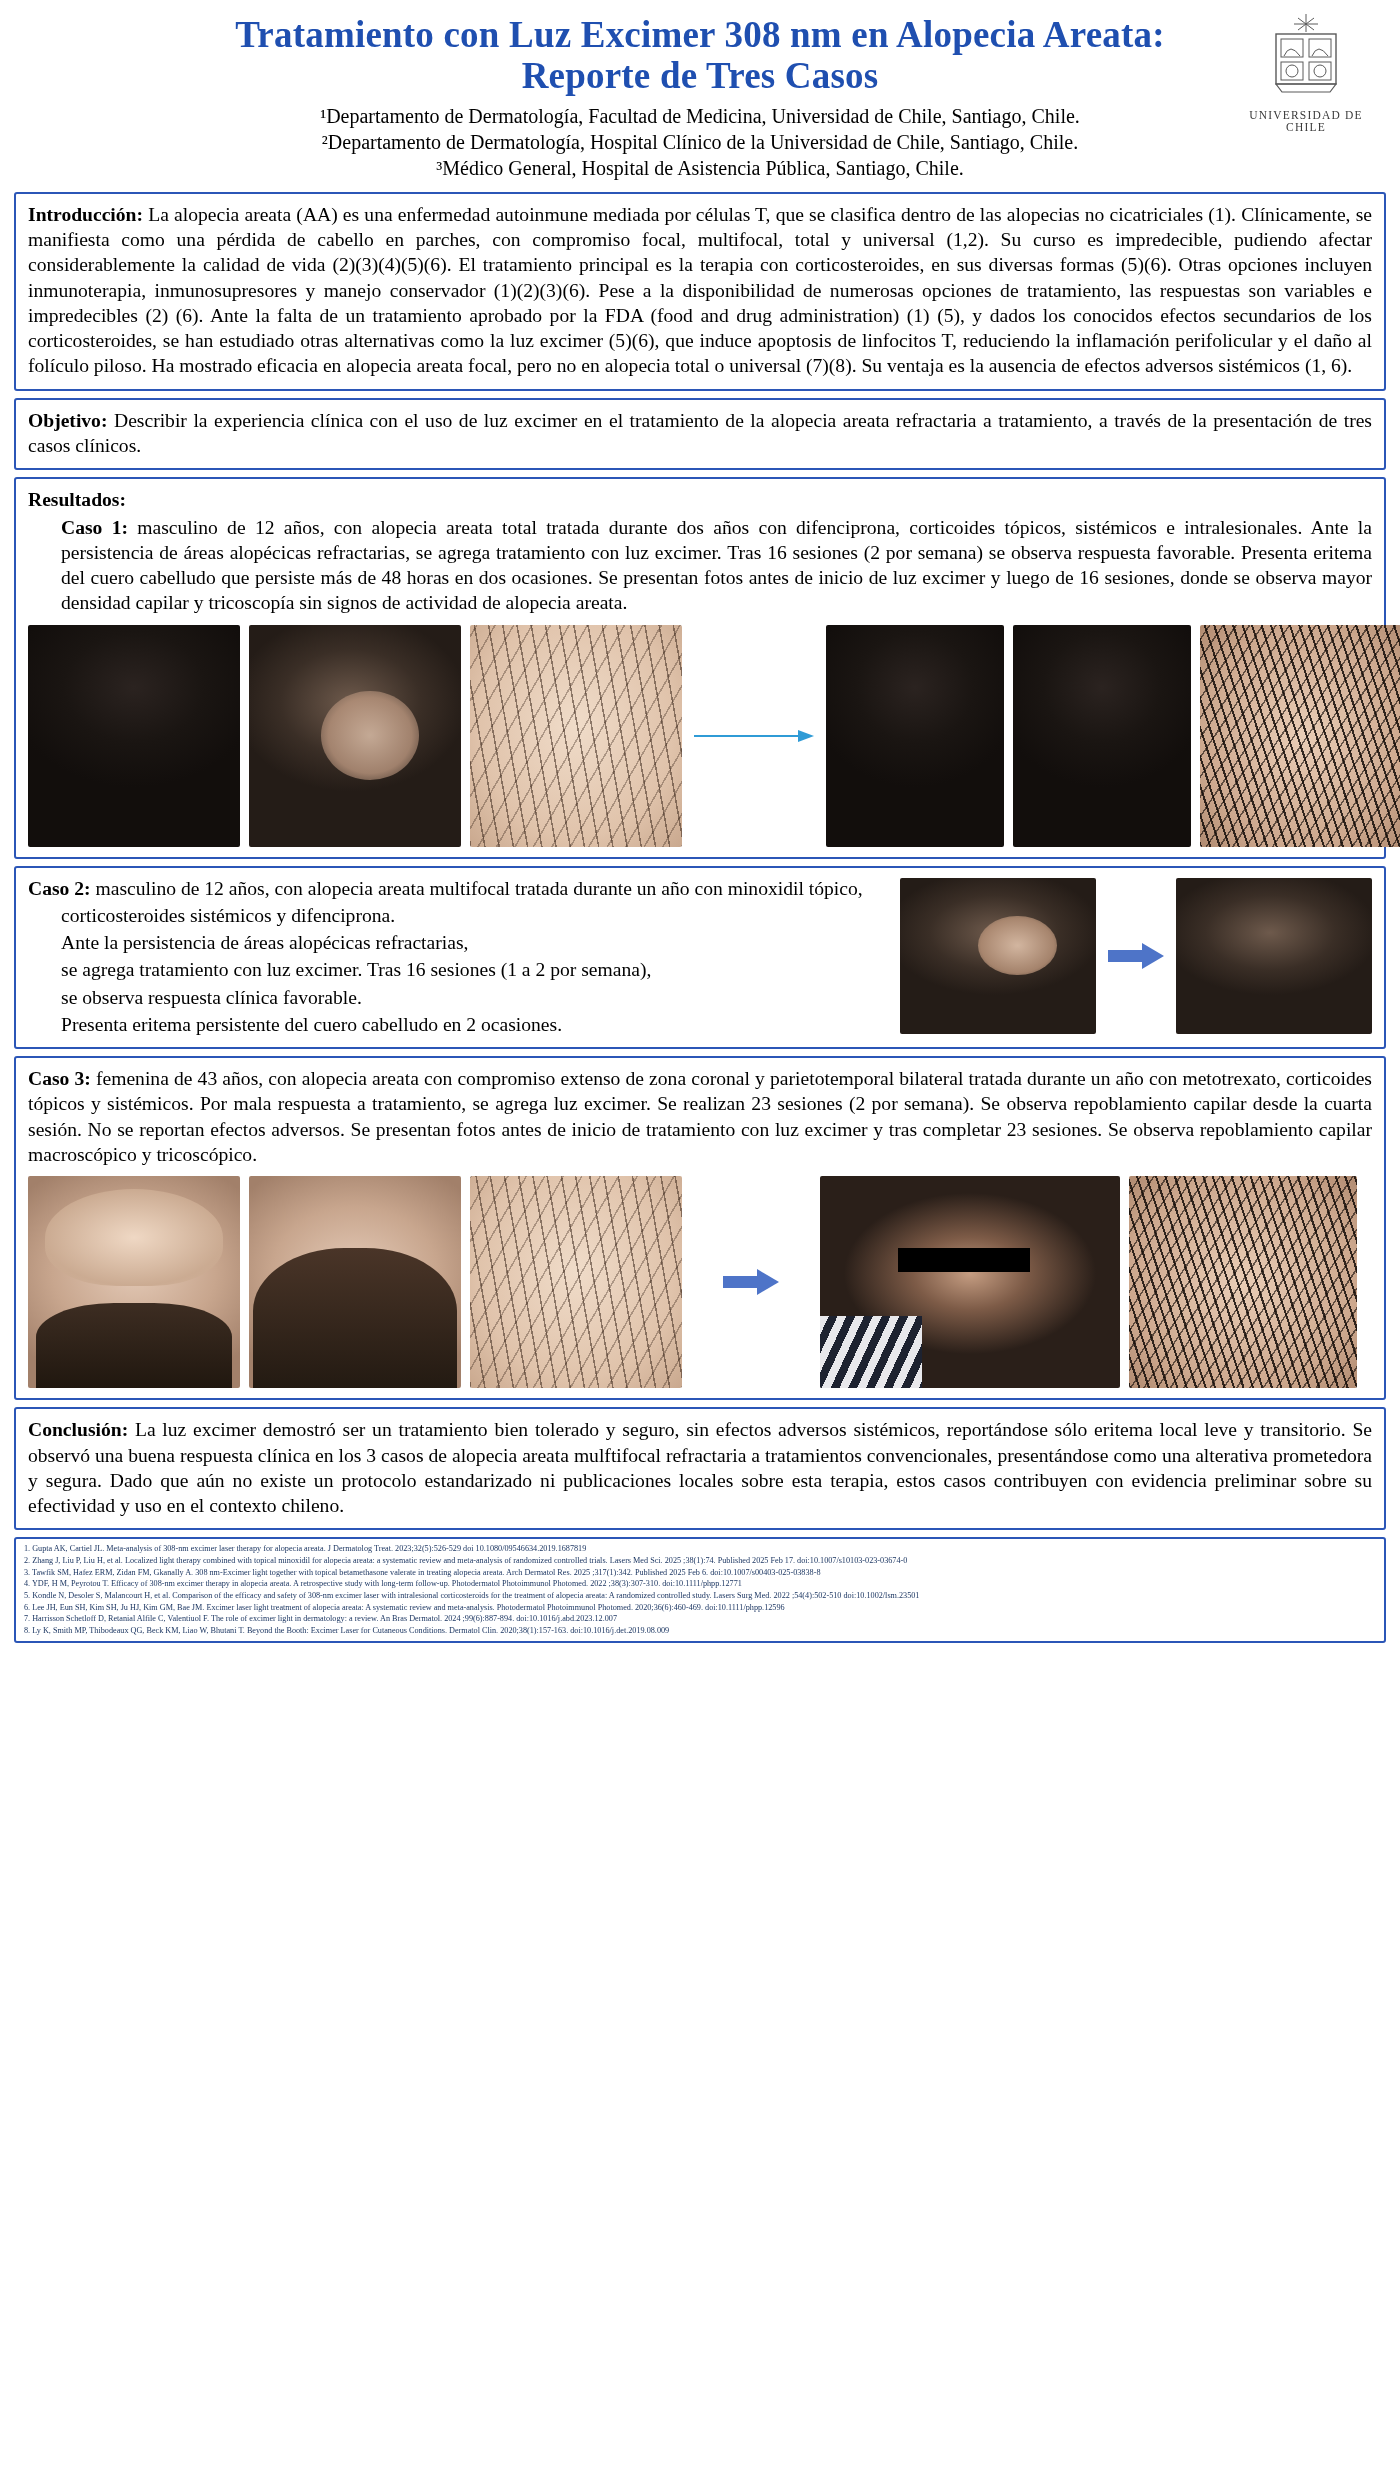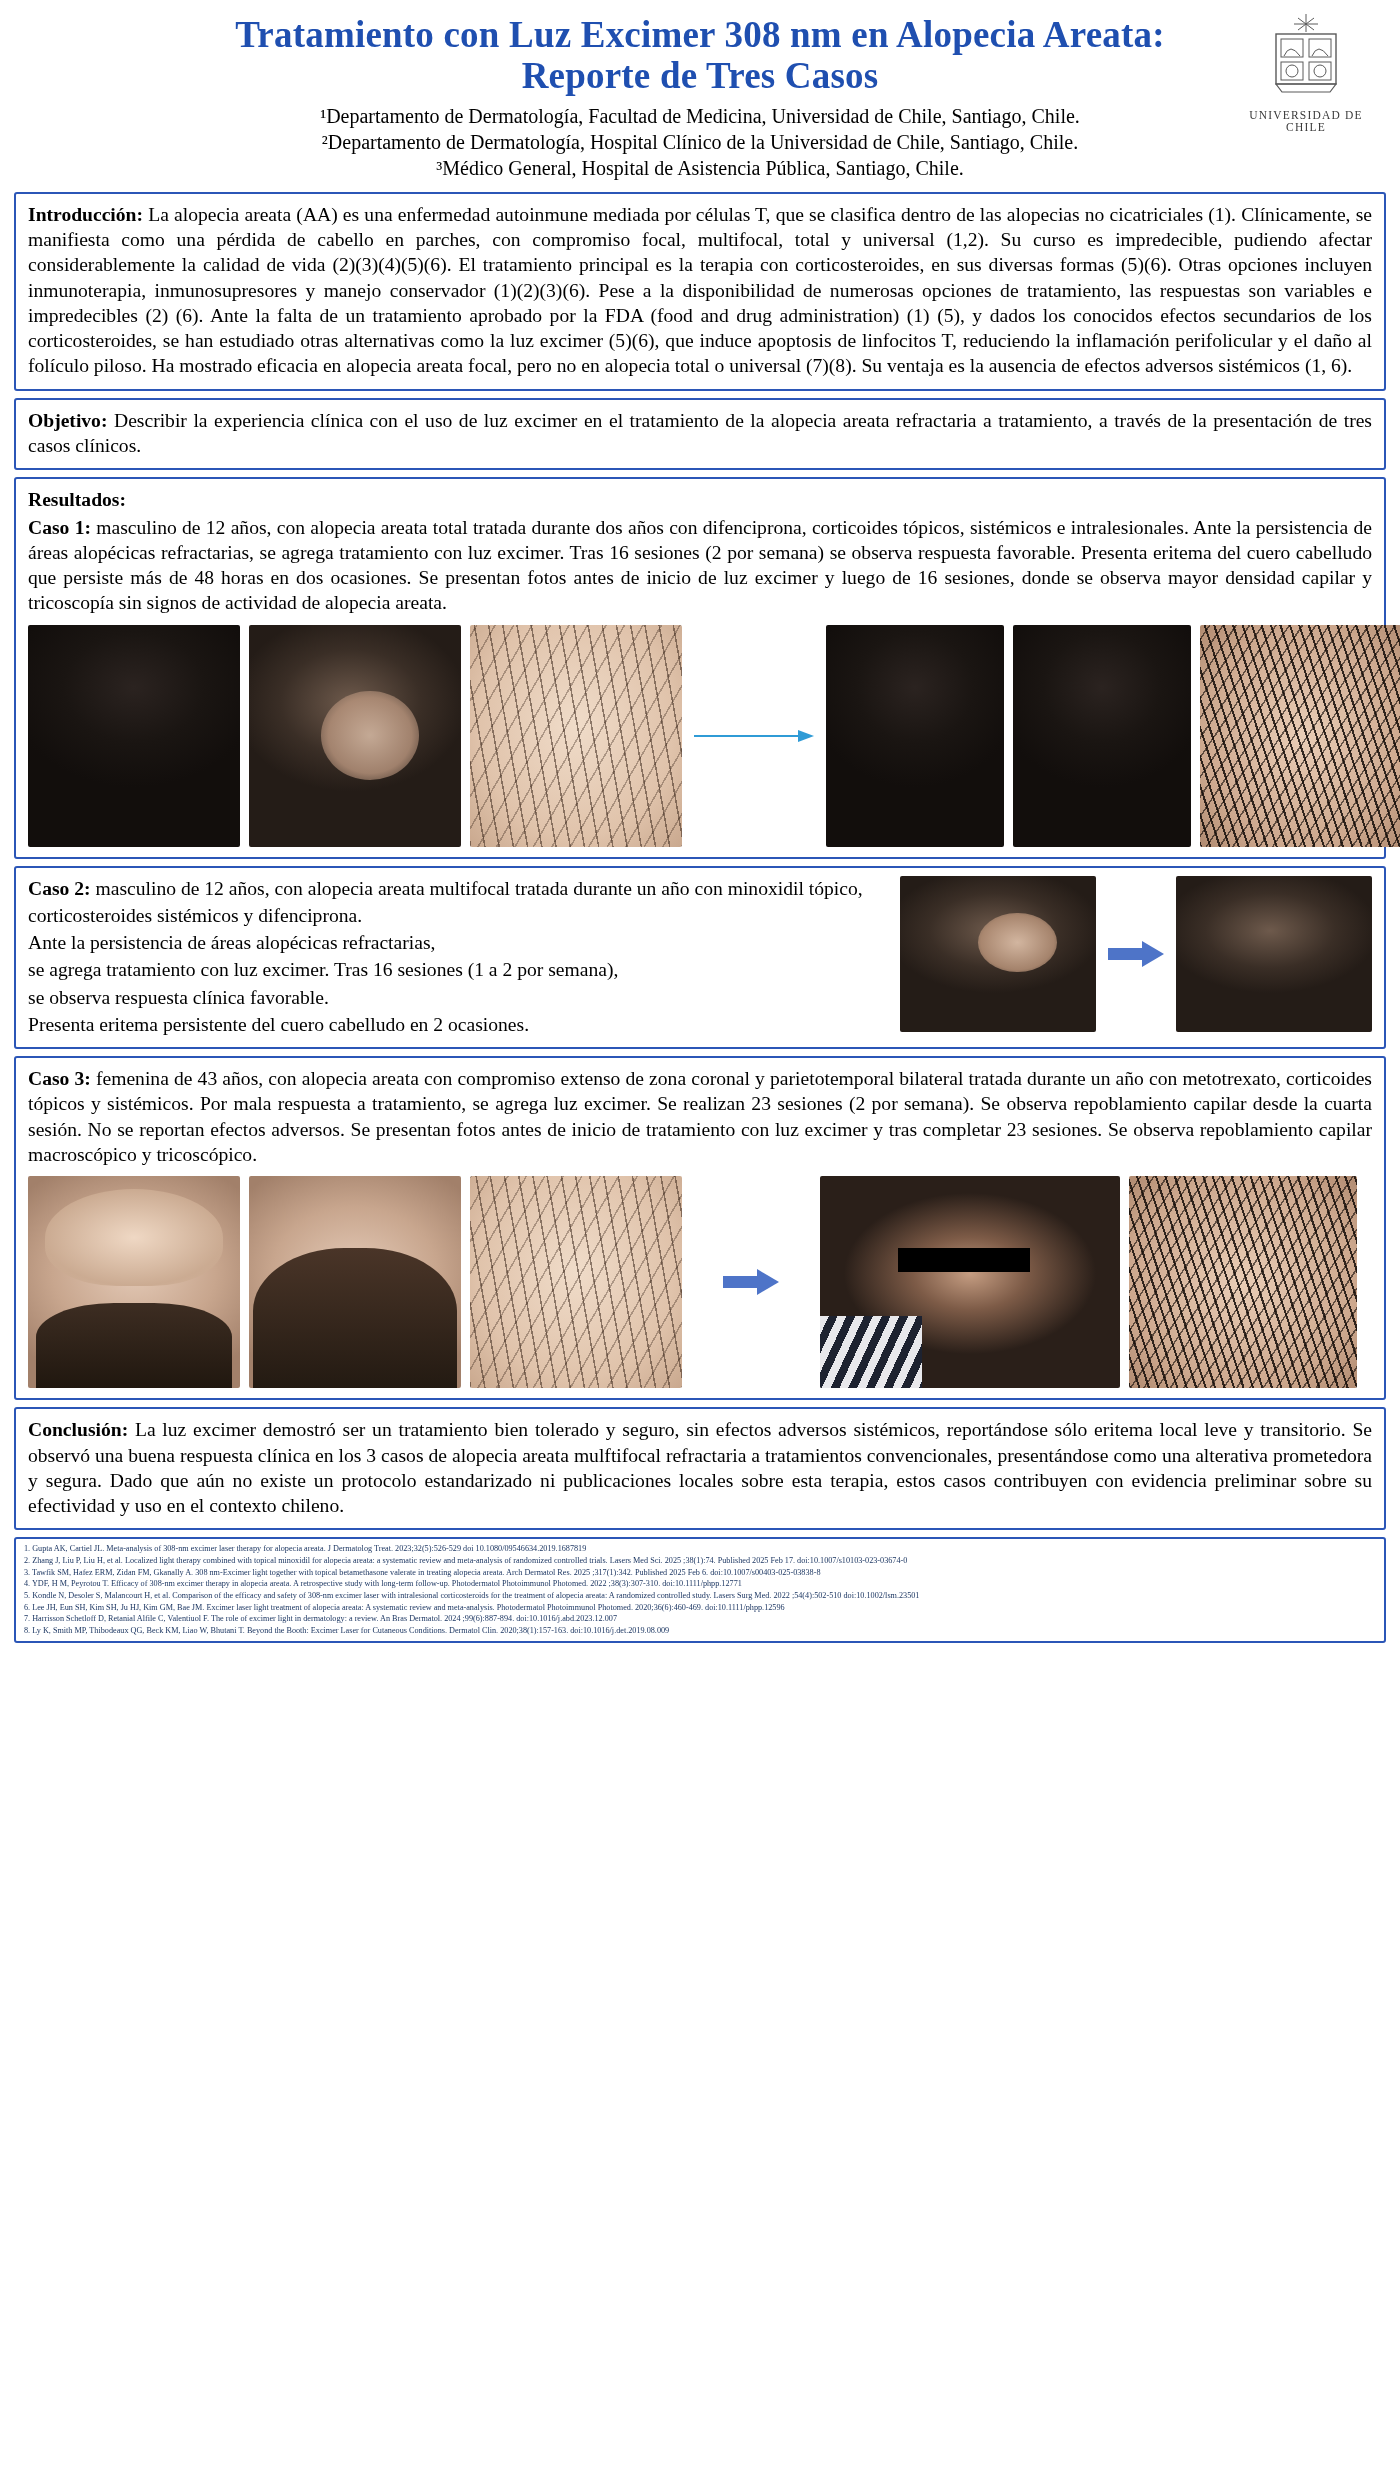--- a/index.html
+++ b/index.html
@@ -76,21 +76,21 @@
     color: #000000;
     font-weight: bold;
   }
   p.just {
     margin: 0;
     text-align: justify;
     font-size: 19.6px;
     line-height: 1.29;
     text-indent: 0;
   }
-  p.just + p.just { margin-top: 2px; }
+  p.just + p.just { margin-top: 2px; margin-left: 33px; }
   .nojust { text-align: left; }
 
   
   .imgrow {
     display: flex;
     gap: 9px;
     margin-top: 9px;
     align-items: flex-start;
   }
   .ph {
@@ -170,21 +170,21 @@
     position:absolute; right:0; top:1px;
     border-top:6px solid transparent; border-bottom:6px solid transparent;
     border-left:16px solid #2f9bd6;
   }
   .censor {
     position: absolute;
     background: #000;
   }
 
   
-  .case2wrap { display: flex; gap: 29px; align-items: flex-start; }
+  .case2wrap { display: flex; gap: 29px; align-items: center; }
   .case2text { flex: 1 1 auto; }
   .case2imgs { flex: 0 0 auto; display: flex; align-items: center; gap: 8px; }
 
   
   .refs {
     border: 2px solid #2b56b7;
     border-radius: 3px;
     margin-top: 7px;
     padding: 4px 8px 5px 8px;
     font-size: 8.2px;

